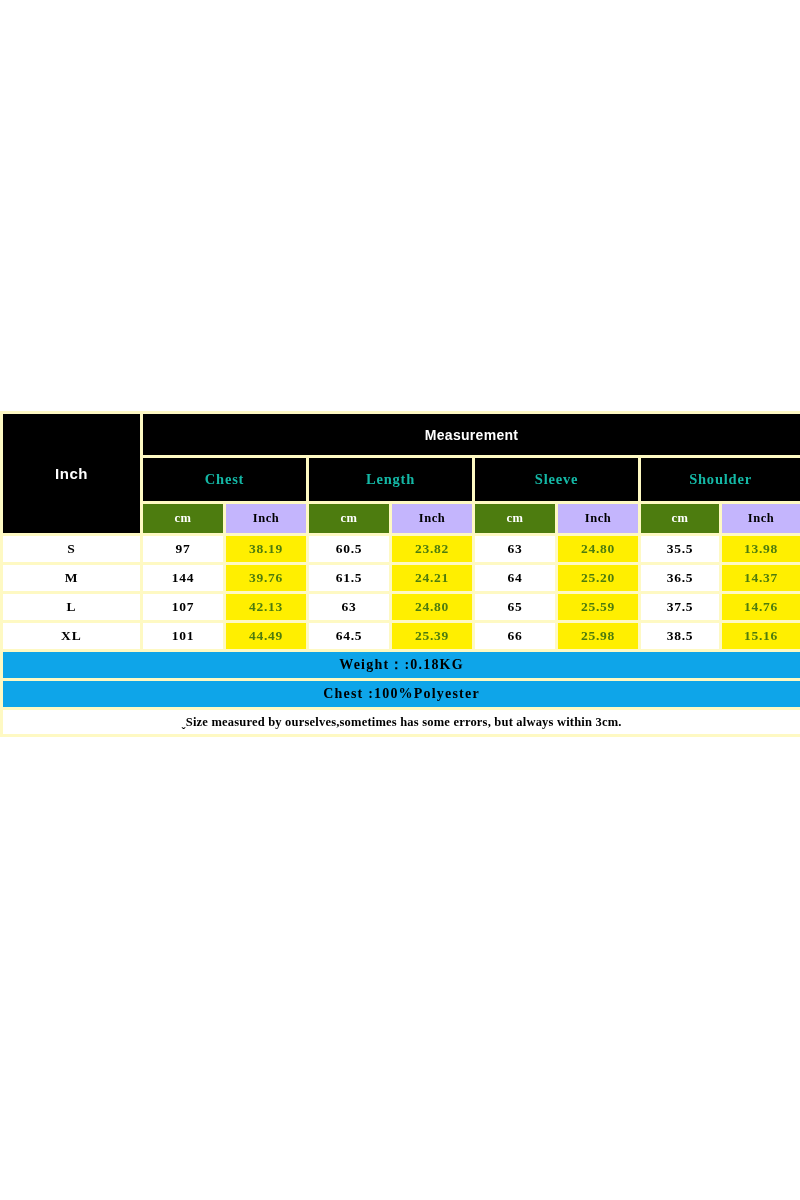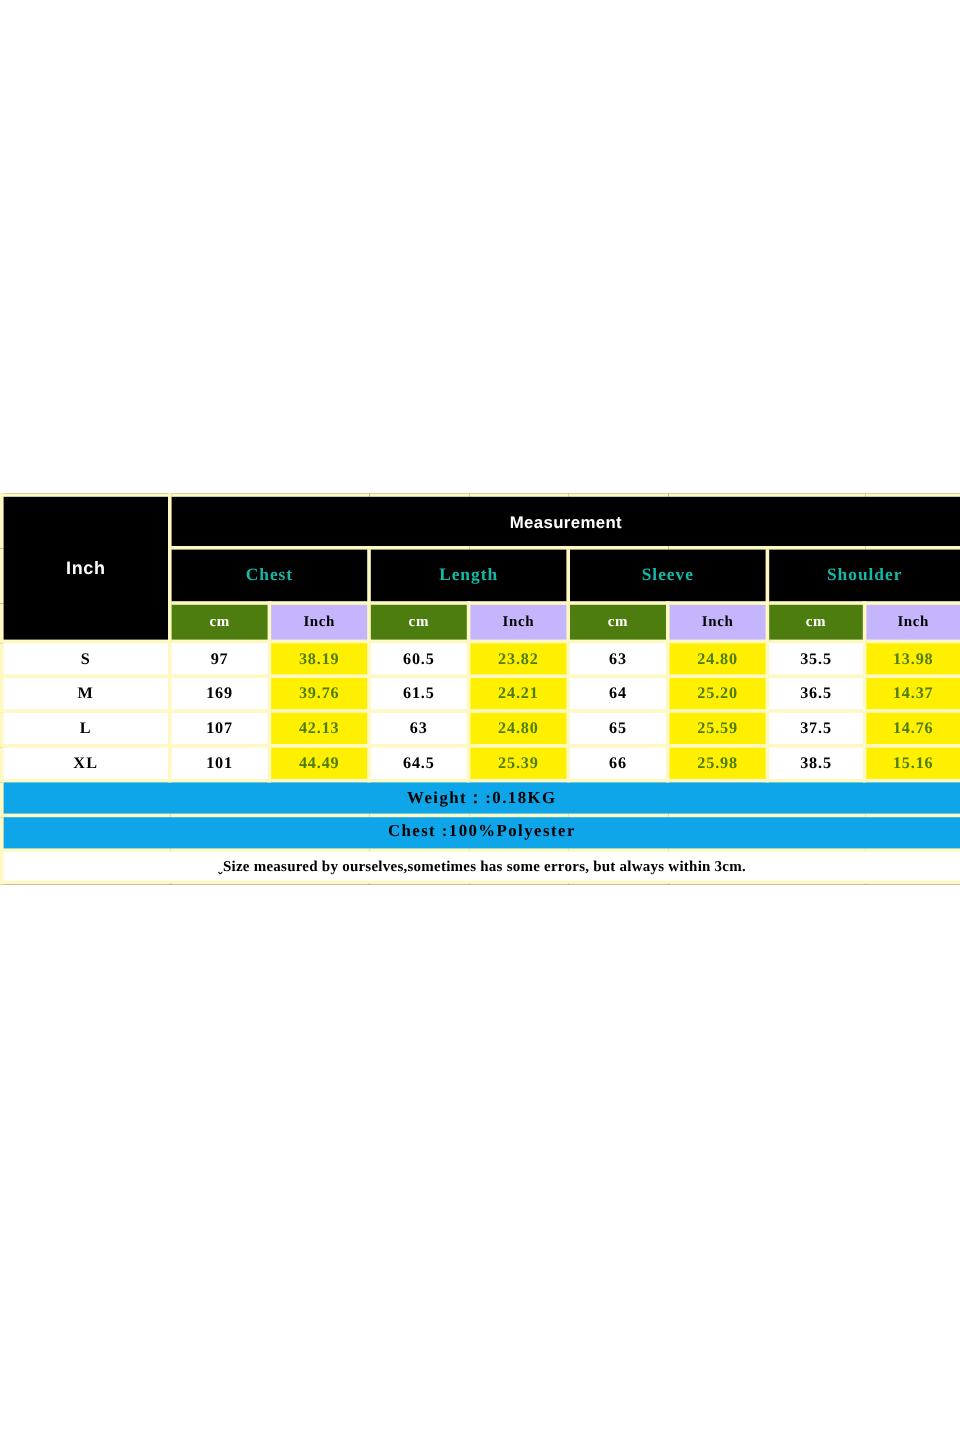--- a/index.html
+++ b/index.html
@@ -175,21 +175,21 @@
         <td class="inch">38.19</td>
         <td>60.5</td>
         <td class="inch">23.82</td>
         <td>63</td>
         <td class="inch">24.80</td>
         <td>35.5</td>
         <td class="inch">13.98</td>
       </tr>
       <tr class="row-data">
         <td class="sizecol">M</td>
-        <td>169</td>
+        <td>144</td>
         <td class="inch">39.76</td>
         <td>61.5</td>
         <td class="inch">24.21</td>
         <td>64</td>
         <td class="inch">25.20</td>
         <td>36.5</td>
         <td class="inch">14.37</td>
       </tr>
       <tr class="row-data">
         <td class="sizecol">L</td>

